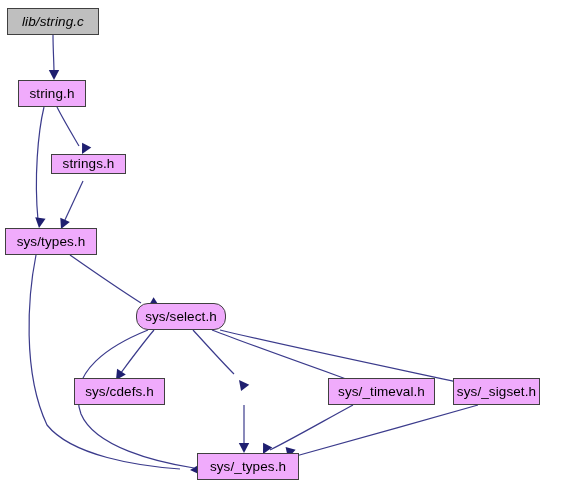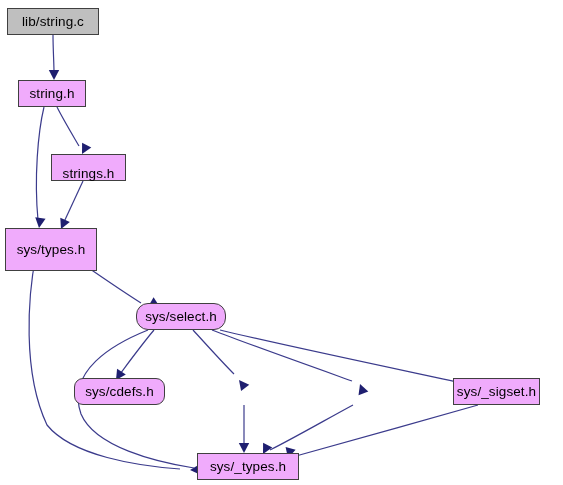--- a/index.html
+++ b/index.html
@@ -100,37 +100,40 @@
       </g>
       <g>
         <path d="M 353,405 C 327,419 294,438 270,450" fill="none" stroke="#3b3b8c" stroke-width="1.2"></path>
         <polygon points="-5.2,-10 5.2,-10 0,0" fill="#1f1f70" transform="translate(263,454) rotate(28)"></polygon>
       </g>
       <g>
         <path d="M 478,405 C 425,420 336,445 296,456" fill="none" stroke="#3b3b8c" stroke-width="1.2"></path>
         <polygon points="-5.2,-10 5.2,-10 0,0" fill="#1f1f70" transform="translate(288,458) rotate(15)"></polygon>
       </g>
     </svg>
-<div class="node root" style="left: 7px; top: 8px; width: 92px; height: 27px;">
+<div class="node root" style="left: 7px; top: 8px; width: 92px; height: 27px; font-style: italic;">
       <span class="node-label">lib/string.c</span>
     </div>
     <div class="node" style="left: 18px; top: 80px; width: 68px; height: 27px;">
       <span class="node-label">string.h</span>
     </div>
-    <div class="node" style="left: 51px; top: 154px; width: 75px; height: 27px; align-items: flex-end;">
+    <div class="node" style="left: 51px; top: 154px; width: 75px; height: 20px;">
       <span class="node-label">strings.h</span>
     </div>
-    <div class="node" style="left: 5px; top: 228px; width: 92px; height: 43px;">
+    <div class="node" style="left: 5px; top: 228px; width: 92px; height: 27px;">
       <span class="node-label">sys/types.h</span>
     </div>
     <div class="node" style="left: 136px; top: 303px; width: 90px; height: 27px; border-radius: 12px;">
       <span class="node-label">sys/select.h</span>
     </div>
-    <div class="node" style="left: 74px; top: 378px; width: 91px; height: 27px; border-radius: 9px;">
+    <div class="node" style="left: 74px; top: 378px; width: 91px; height: 27px;">
       <span class="node-label">sys/cdefs.h</span>
+    </div>
+    <div class="node" style="left: 328px; top: 378px; width: 107px; height: 27px;">
+      <span class="node-label">sys/_timeval.h</span>
     </div>
     <div class="node" style="left: 437px; top: 378px; width: 87px; height: 27px; margin-left: 16px;">
       <span class="node-label">sys/_sigset.h</span>
     </div>
     <div class="node" style="left: 197px; top: 453px; width: 102px; height: 27px;">
       <span class="node-label">sys/_types.h</span>
     </div>
   </div>
 
 </body></html>

